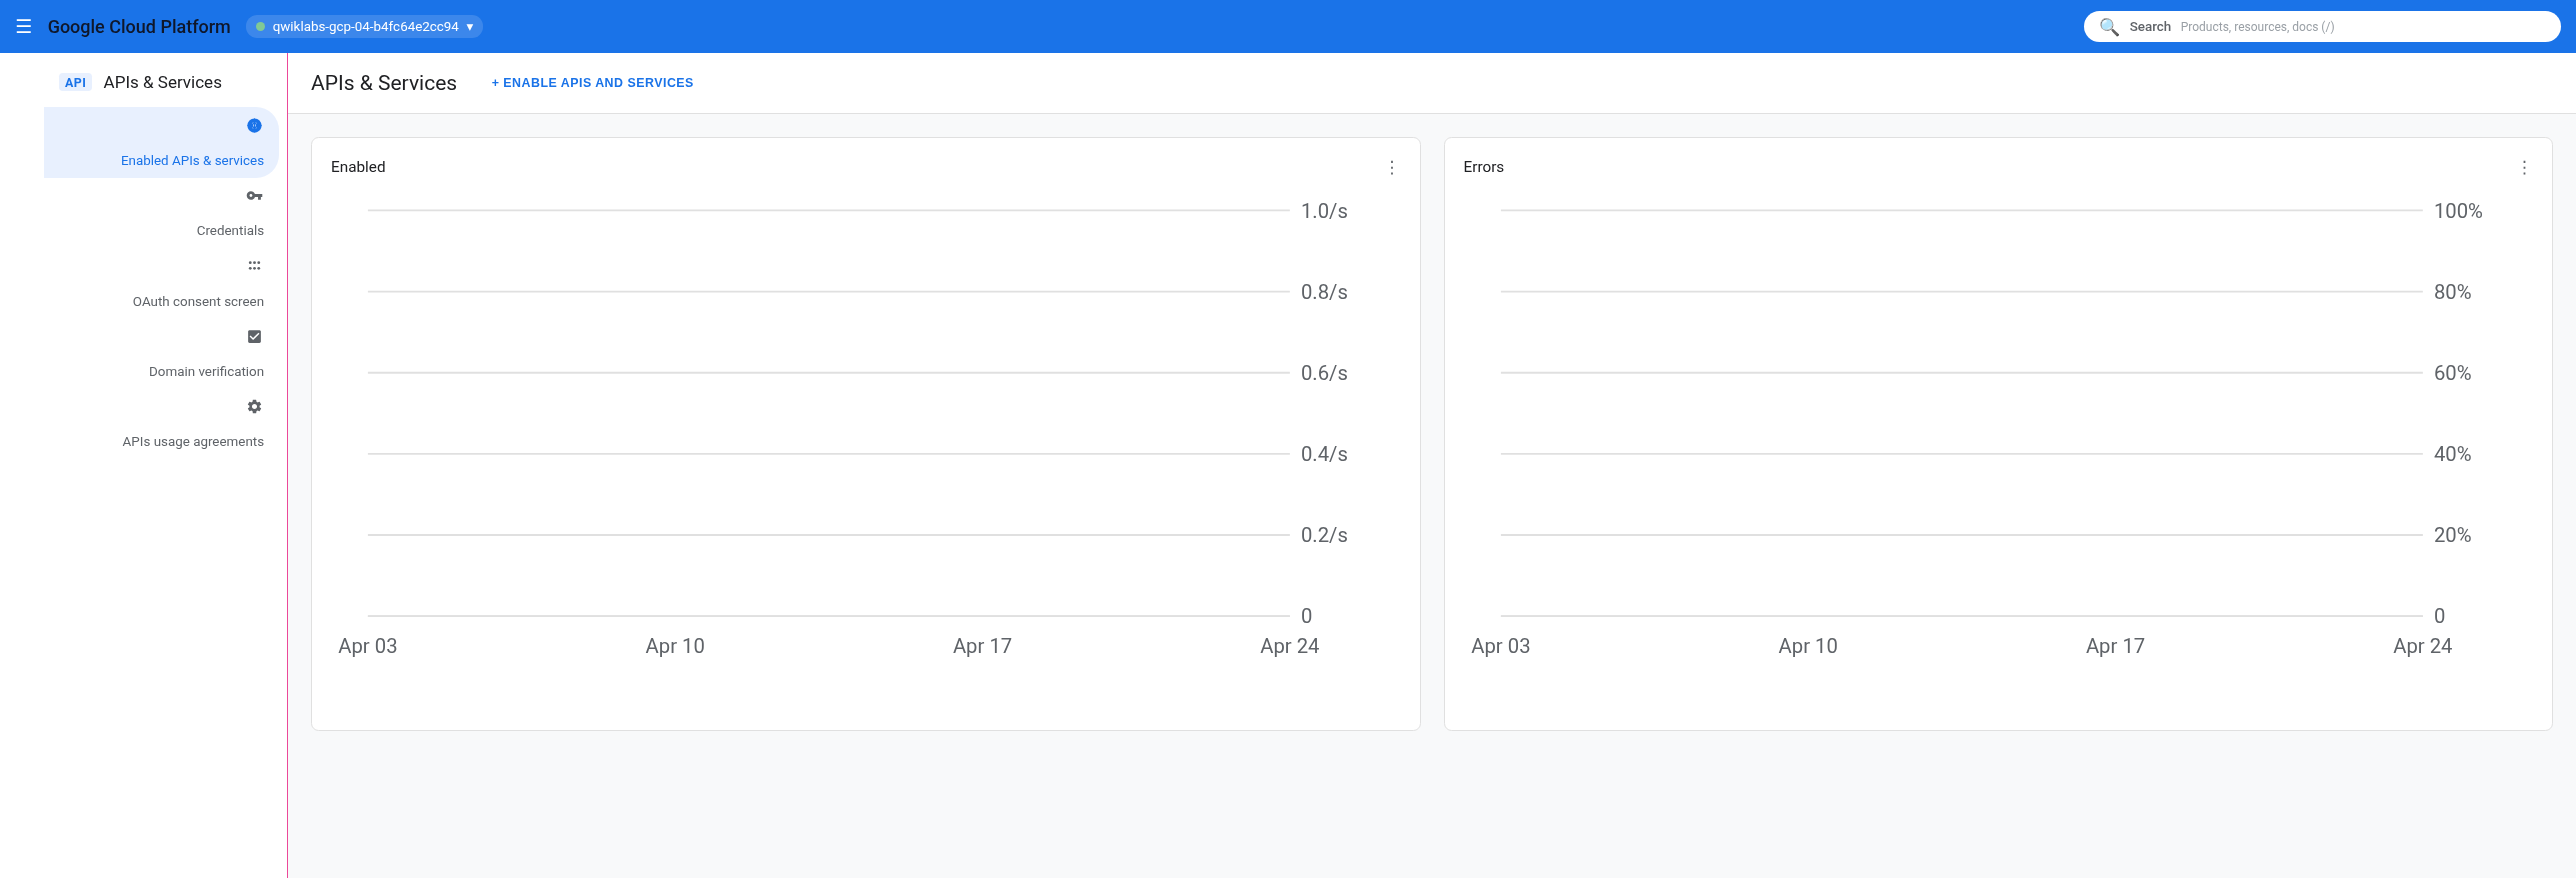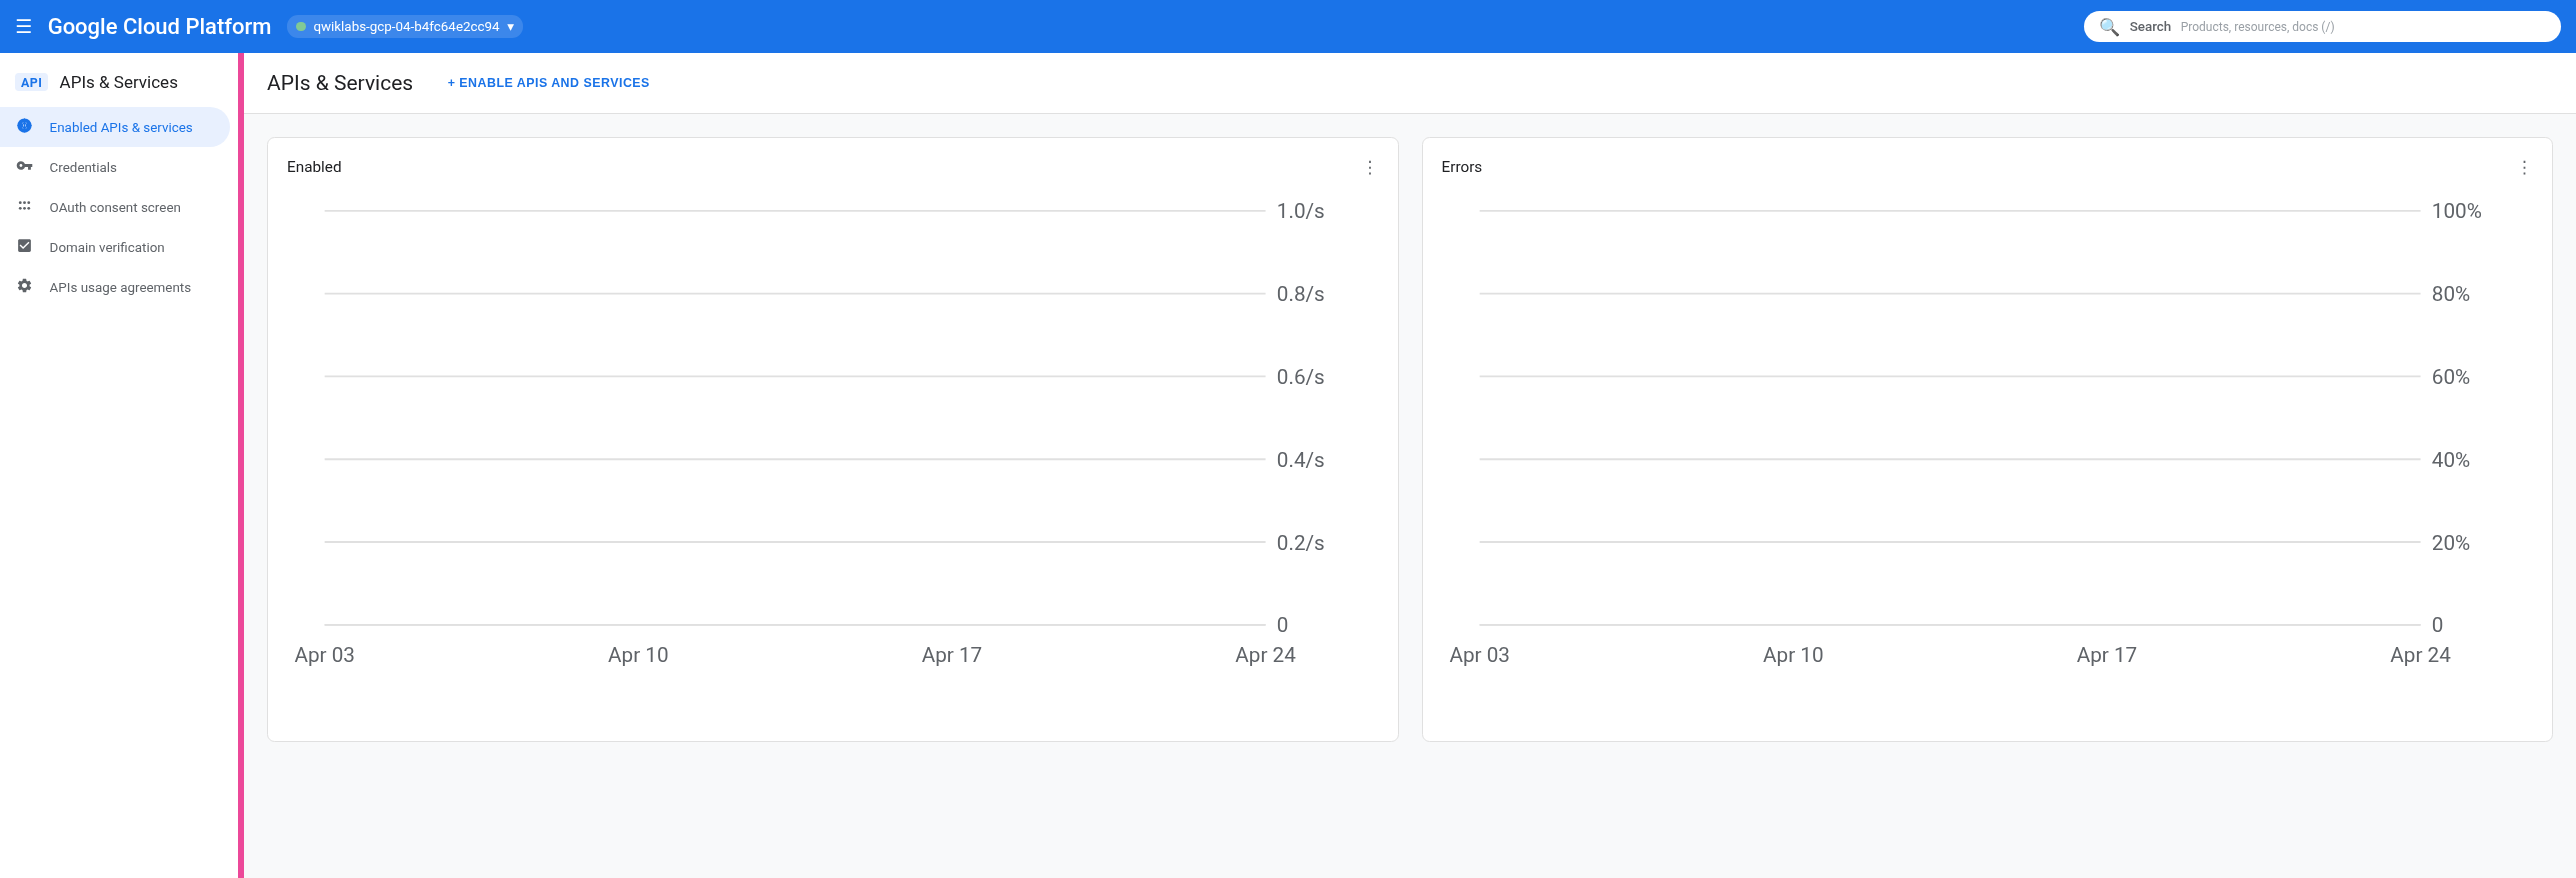--- a/index.html
+++ b/index.html
@@ -8,21 +8,21 @@
     
     .top-nav {
       display: flex;
       align-items: center;
       background: #1a73e8;
       height: 53px;
       padding: 0 15.3px;
       gap: 15.3px;
     }
     .nav-menu-icon { color: #fff; font-size: 19px; cursor: pointer; }
-    .nav-logo { color: #ffffff; font-size: 22px; font-weight: 500; white-space: nowrap; }
+    .nav-logo { color: #0f172a; font-size: 18px; font-weight: 500; white-space: nowrap; }
     .nav-project {
       display: flex;
       align-items: center;
       background: rgba(255,255,255,0.15);
       border-radius: 11px;
       padding: 3.8px 9.5px;
       color: #fff;
       gap: 7.6px;
       cursor: pointer;
       font-size: 13.4px;
@@ -43,22 +43,23 @@
     .nav-search-hint { font-size: 12px; color: #9aa0a6; }
 
     
     .page-layout { display: flex; height: calc(100vh - 53px); }
 
     
     .sidebar {
       width: 244px;
       min-width: 244px;
       background: #fff;
-      border-right: 6px solid #ec4899;
+      border-right: 1px solid #ec4899;
       padding-top: 7.6px;
+      margin-left: 44px;
     }
     .sidebar-header {
       display: flex;
       align-items: center;
       gap: 11.5px;
       padding: 11.5px 15.3px 15.3px 15.3px;
     }
     .api-badge {
       background: #e8f0fe;
       color: #1a73e8;
@@ -69,28 +70,29 @@
       letter-spacing: 0.5px;
     }
     .sidebar-title {
       font-size: 17px;
       font-weight: 400;
       color: #202124;
     }
     .sidebar-nav { list-style: none; }
     .sidebar-item {
       display: flex;
-      align-items: center;
+      align-items: flex-end;
       gap: 15.3px;
       padding: 9.5px 15.3px;
       cursor: pointer;
       color: #5f6368;
       font-size: 13.4px;
       border-radius: 0 23px 23px 0;
       margin-right: 7.6px;
+      flex-direction: column;
     }
     .sidebar-item.active {
       background: #e8f0fe;
       color: #1a73e8;
     }
     .sidebar-item.active .sidebar-icon { color: #1a73e8; }
     .sidebar-icon { font-size: 17px; width: 19px; text-align: center; }
 
     
     .main-content {

